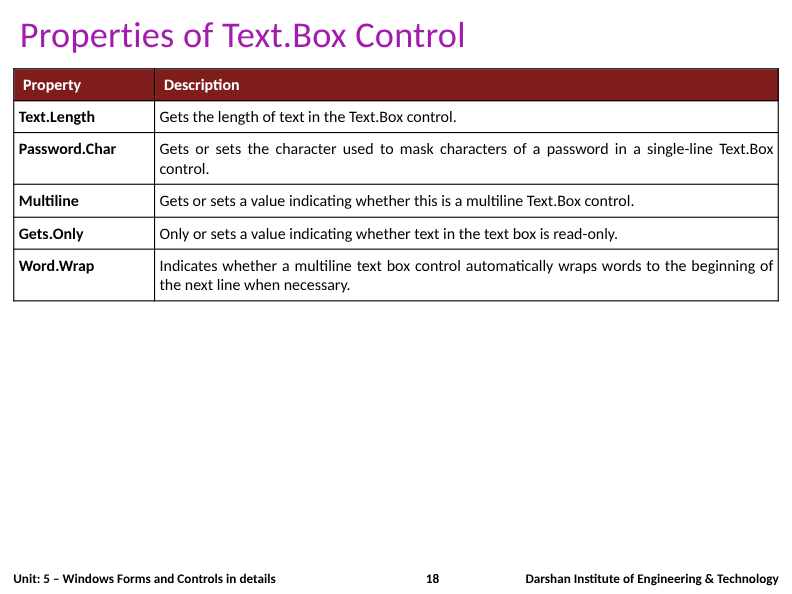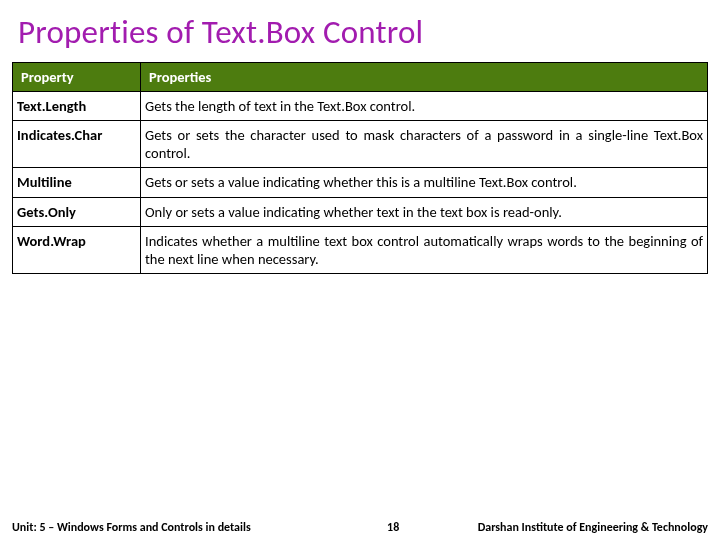--- a/index.html
+++ b/index.html
@@ -1,49 +1,49 @@
 <!DOCTYPE html>
 <html><head>
 <meta charset="utf-8">
 <style>
   * { margin: 0; padding: 0; box-sizing: border-box; }
   html, body { width: 720px; height: 540px; font-family: Calibri, Arial, sans-serif; background: #fff; overflow: hidden; }
   .slide { width: 720px; height: 540px; position: relative; padding: 12px 0 0 0; }
   .title { font-size: 33px; font-weight: 400; color: #a21caf; padding: 0 18px 10px 18px; letter-spacing: 0.2px; }
   table.props { border-collapse: collapse; margin: 0 12px; width: 696px; }
-  table.props th { background: #4d7c0f; color: #fff; font-weight: 700; font-size: 14.5px; text-align: left; padding: 5px 8px; border: 1px solid #000; }
+  table.props th { background: #7f1d1d; color: #fff; font-weight: 700; font-size: 14.5px; text-align: left; padding: 5px 8px; border: 1px solid #000; }
   table.props td { border: 1px solid #000; font-size: 14.5px; padding: 5px 4px; vertical-align: top; line-height: 1.25; }
   table.props td.prop { font-weight: 700; width: 128px; }
   table.props td.desc.justify { text-align: justify; margin-top: 32px; }
   .footer { position: absolute; bottom: 6px; left: 0; width: 720px; display: flex; align-items: center; font-size: 12px; font-weight: 700; padding: 0 12px; }
   .footer .left { flex: 0 0 auto; }
   .footer .center { flex: 1 1 auto; text-align: center; padding-left: 58px; }
   .footer .right { flex: 0 0 auto; text-align: right; }
 </style>
 </head>
 <body>
 
 <div class="slide">
 
   <div class="title">Properties of Text.Box Control</div>
 
   <table class="props">
     <thead>
       <tr>
         <th>Property</th>
-        <th>Properties</th>
+        <th>Description</th>
       </tr>
     </thead>
     <tbody>
       <tr>
         <td class="prop">Text.Length</td>
         <td class="desc">Gets the length of text in the Text.Box control.</td>
       </tr>
       <tr>
-        <td class="prop">Indicates.Char</td>
+        <td class="prop">Password.Char</td>
         <td class="desc justify">Gets or sets the character used to mask characters of a password in a single-line Text.Box control.</td>
       </tr>
       <tr>
         <td class="prop">Multiline</td>
         <td class="desc">Gets or sets a value indicating whether this is a multiline Text.Box control.</td>
       </tr>
       <tr>
         <td class="prop">Gets.Only</td>
         <td class="desc">Only or sets a value indicating whether text in the text box is read-only.</td>
       </tr>

